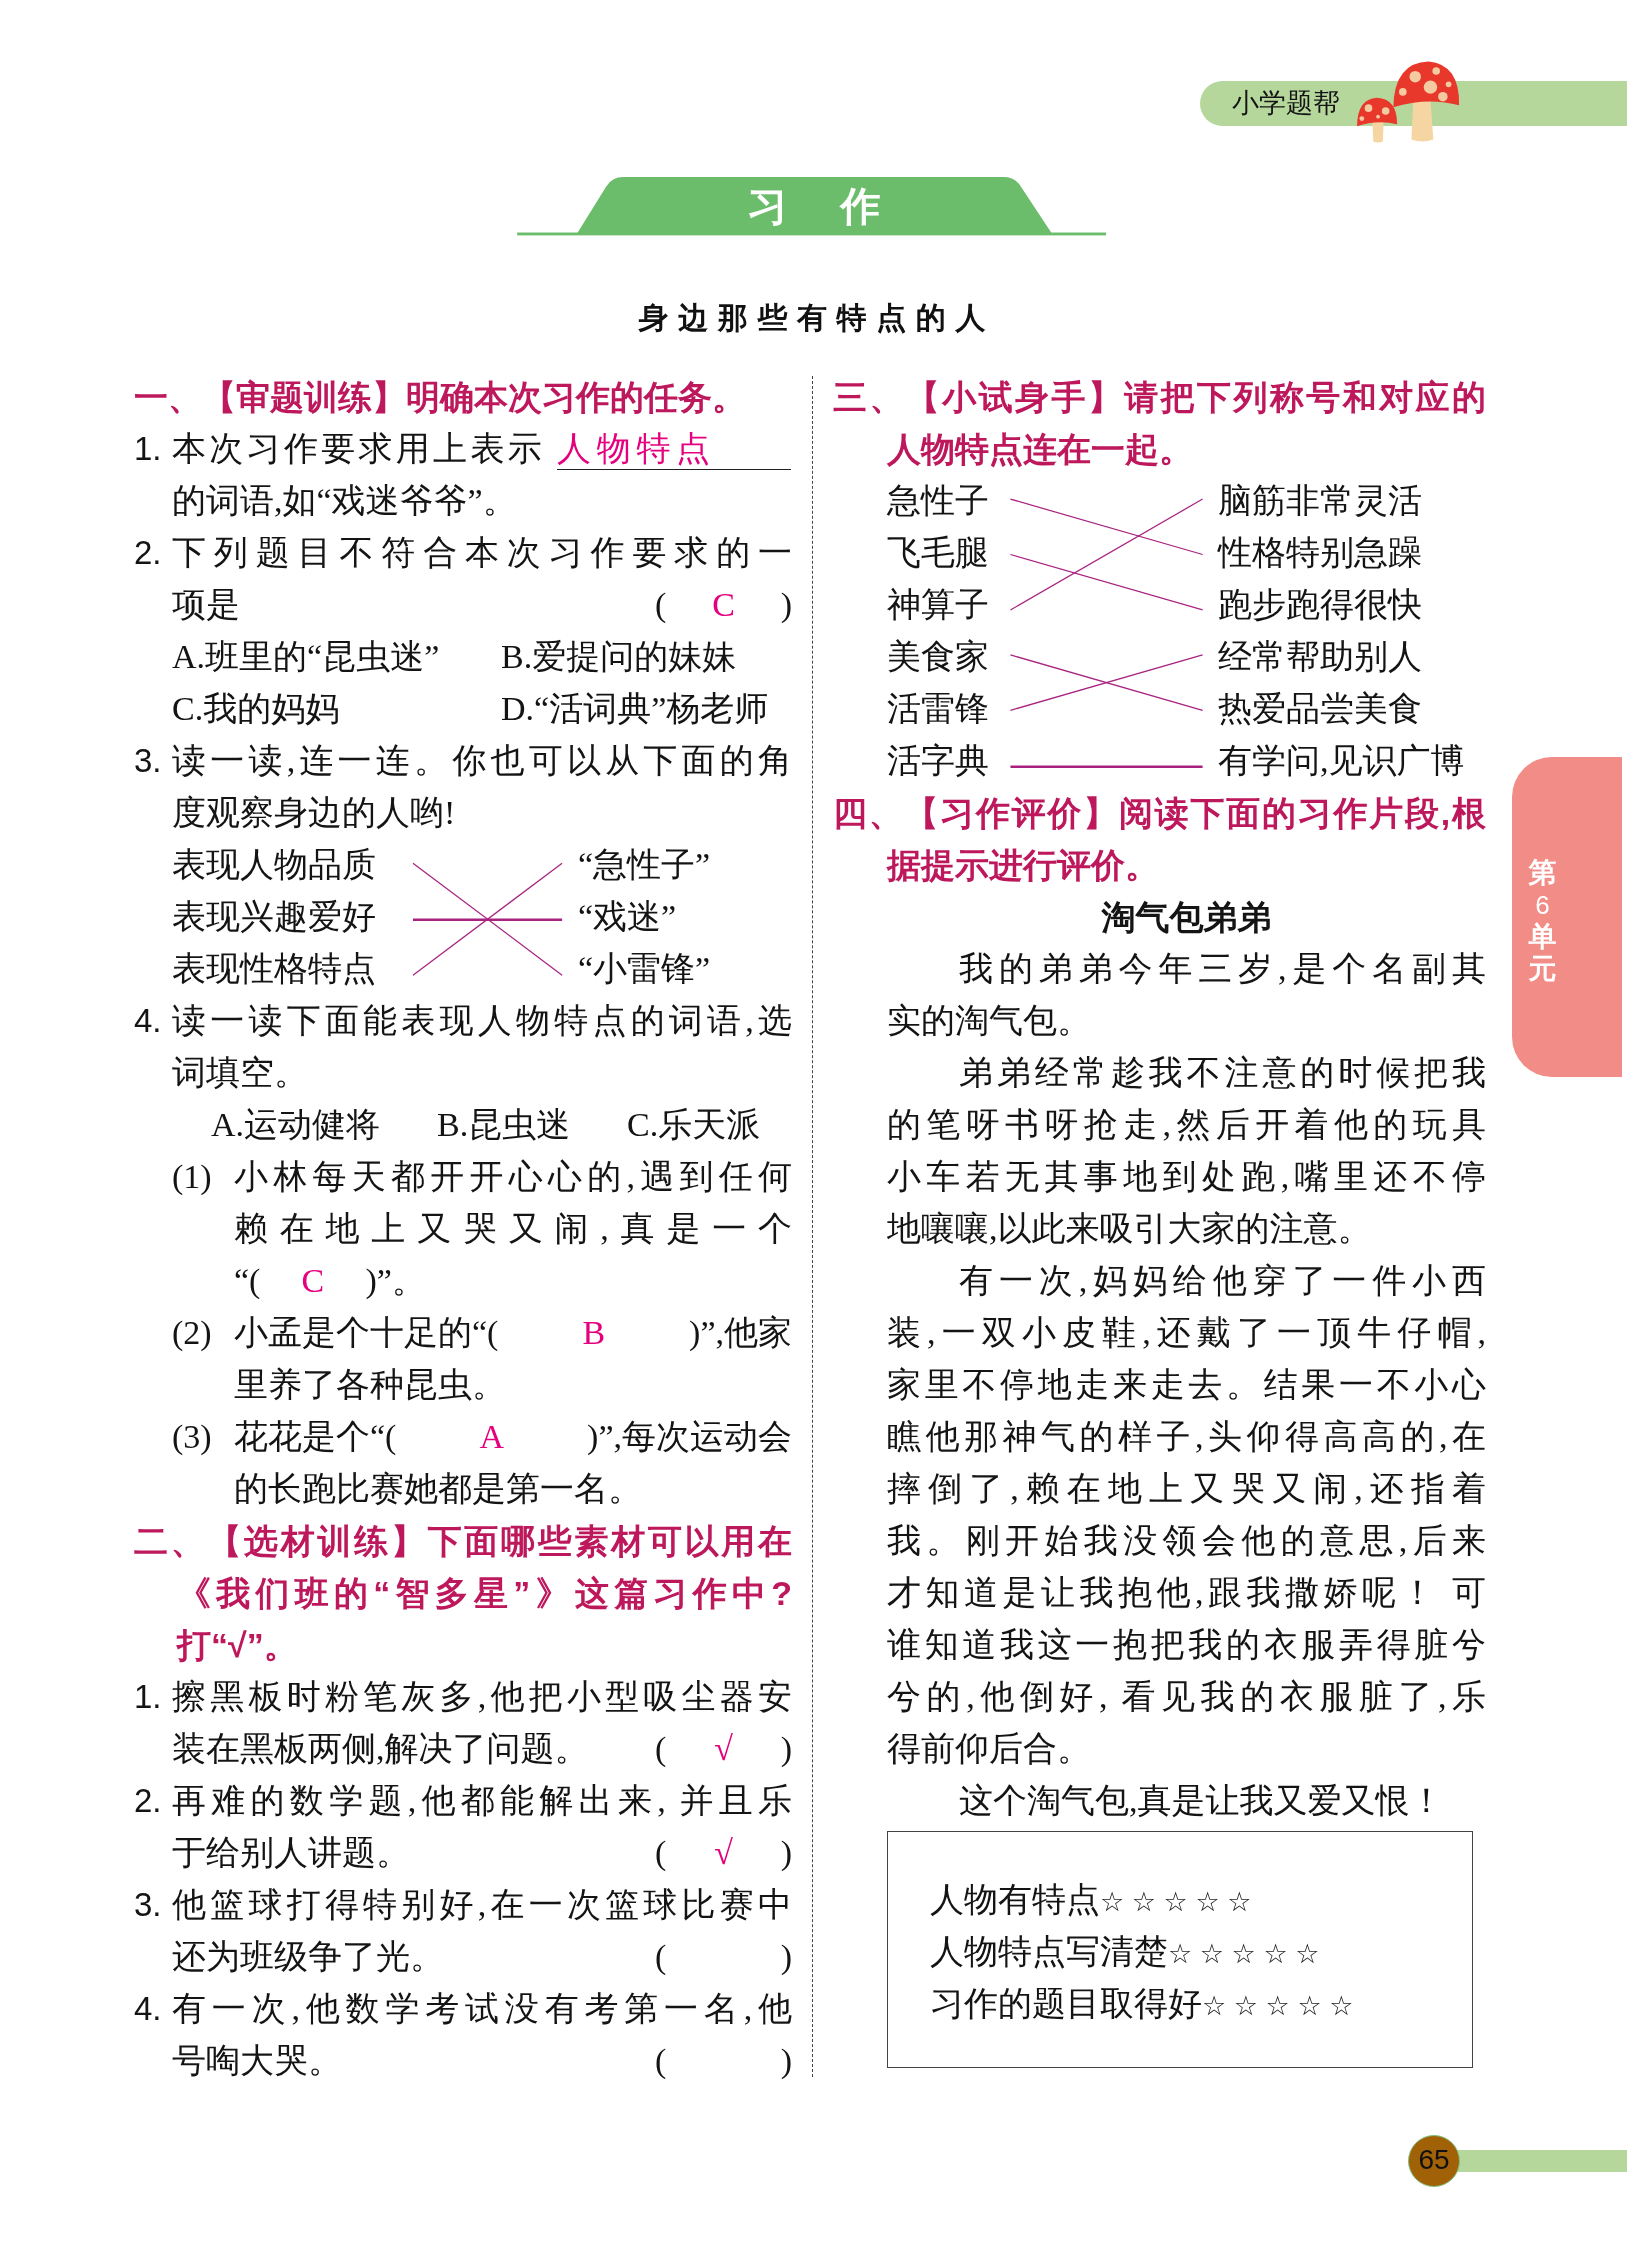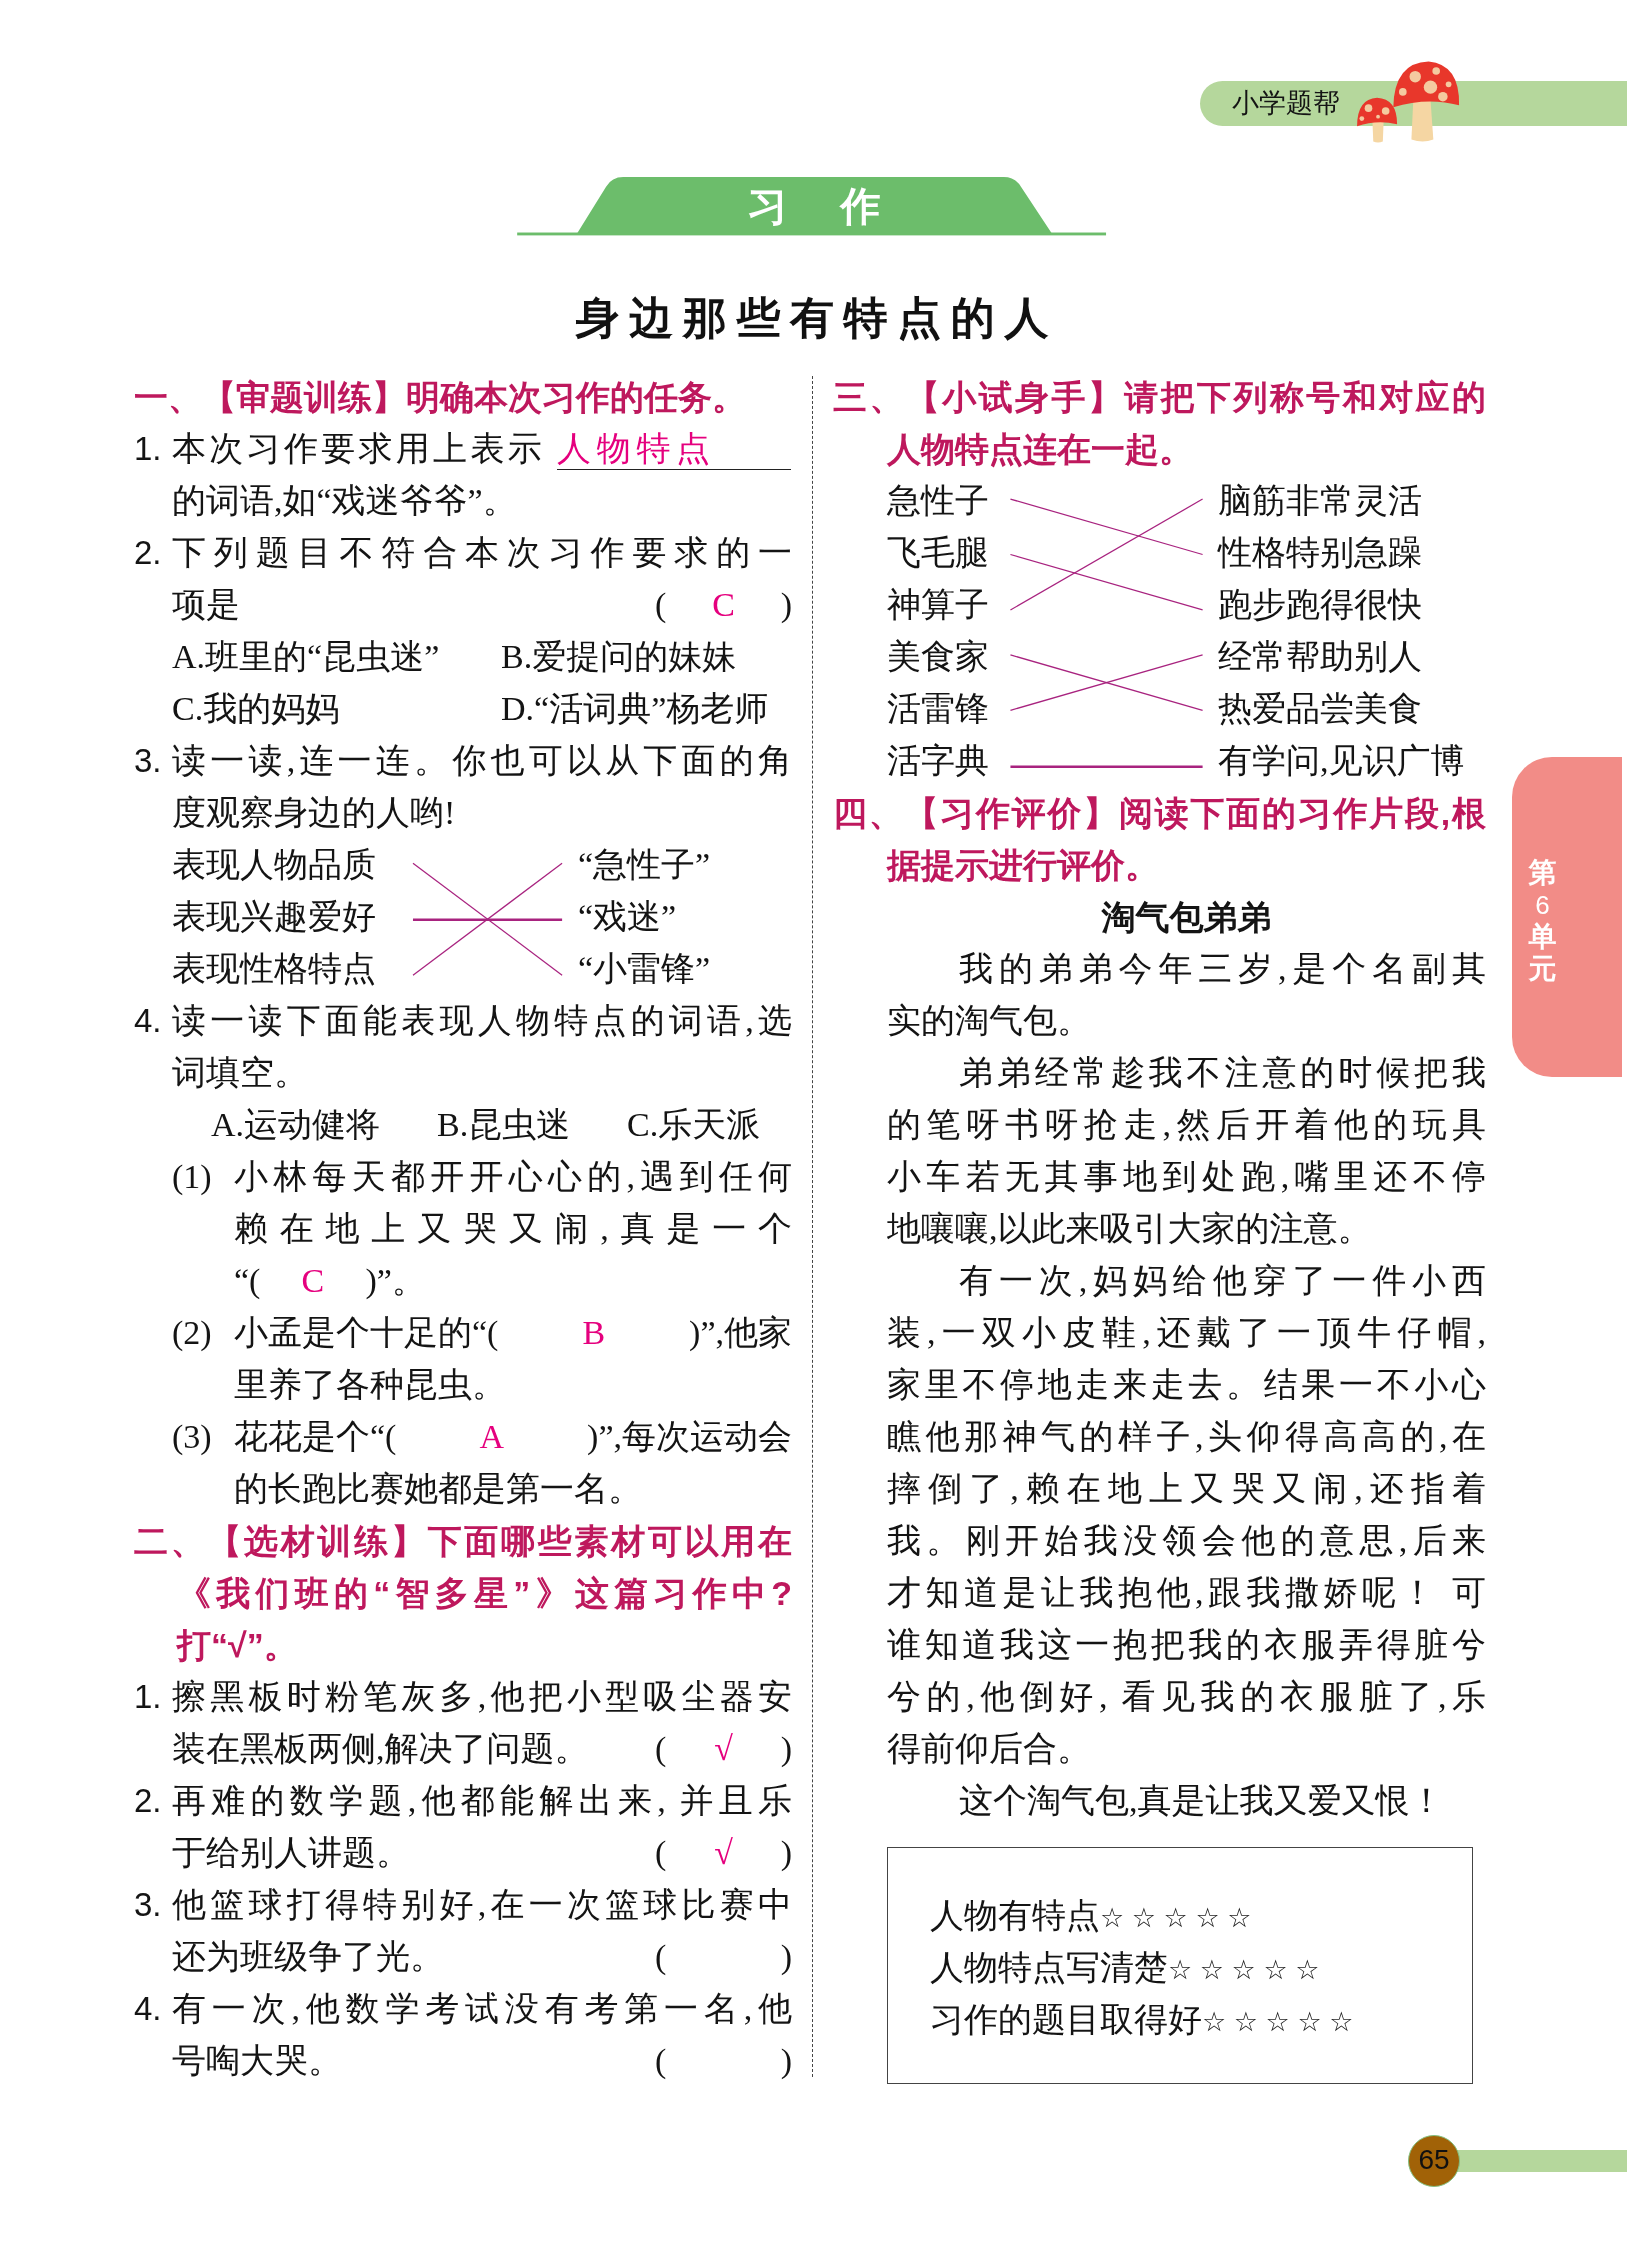--- a/index.html
+++ b/index.html
@@ -20,21 +20,21 @@
   .mushrooms { position:absolute; left:1338px; top:48px; width:143px; height:105px; }
   
   .banner-svg { position:absolute; left:0; top:0; width:1628px; height:249px; }
   .banner-title {
     position:absolute; left:576px; top:179px; width:476px; height:55px; line-height:55px;
     text-align:center; color:#ffffff; font-size:40px; font-weight:bold; word-spacing:42px;
     font-family:"Liberation Sans","DejaVu Sans",sans-serif;
   }
   .subtitle {
     position:absolute; left:525px; top:292px; width:574px; height:52px; line-height:52px;
-    text-align:center; font-size:44px; font-weight:bold; letter-spacing:9.6px; padding-left:9.6px;
+    text-align:center; font-size:30px; font-weight:bold; letter-spacing:9.6px; padding-left:9.6px;
     box-sizing:border-box; color:#111;
     font-family:"DejaVu Serif","Liberation Serif",serif;
   }
   
   .col { position:absolute; top:371px; }
   .col-left { left:134px; width:658px; }
   .col-right { left:833px; width:653px; }
   .ln {
     position:relative; height:52px; line-height:52px; font-size:34px;
   }
@@ -62,21 +62,21 @@
     text-align:center; font-family:"Liberation Sans","DejaVu Sans",sans-serif; font-weight:bold;
   }
   
   .divider {
     position:absolute; left:812px; top:376px; height:1701px; width:0;
     border-left:1.9px dashed #444;
   }
   
   .eval-box {
     position:absolute; left:887px; top:1831px; width:586px; height:237px;
-    border:1.4px solid #444; box-sizing:border-box;margin-top:16px;
+    border:1.4px solid #444; box-sizing:border-box;
   }
   .eval-rows { position:absolute; left:42px; top:42px; width:516px; }
   .stars {
     font-family:"DejaVu Sans",sans-serif; font-size:27px; letter-spacing:7.6px; color:#222;
   }
   
   .side-tab {
     position:absolute; left:1512px; top:757px; width:110px; height:320px;
     background:#f28c87; border-radius:40px 0 0 40px;
   }

